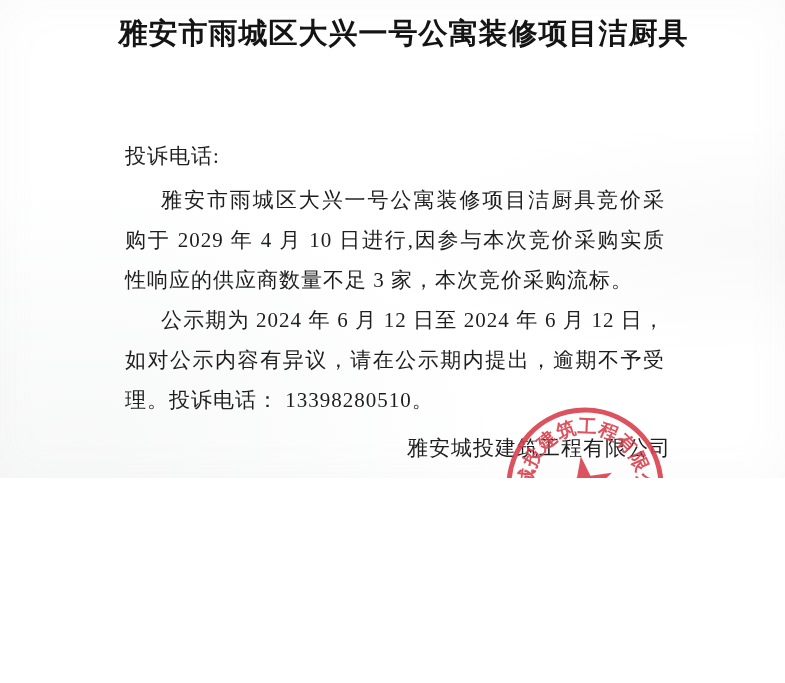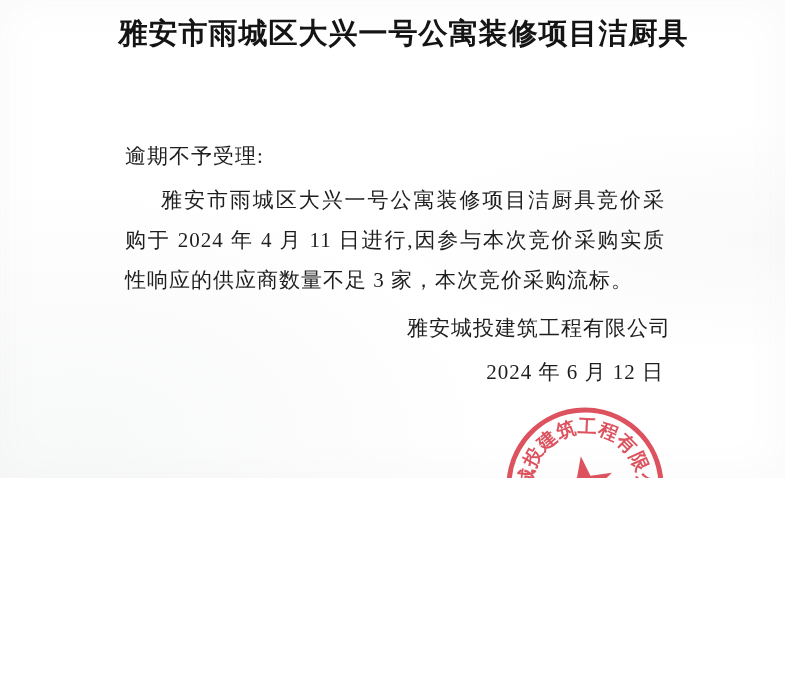--- a/index.html
+++ b/index.html
@@ -81,22 +81,23 @@
 </head>
 <body>
 
 <div class="page">
 
   <div class="title">
     <div>雅安市雨城区大兴一号公寓装修项目洁厨具</div>
   </div>
 
   <div class="doc">
-    <p class="salutation">逾期不予受理:</p>
-    <p class="indent p1">雅安市雨城区大兴一号公寓装修项目洁厨具竞价采购于 2024 年 4 月 11 日进行,因参与本次竞价采购实质性响应的供应商数量不足 3 家，本次竞价采购流标。</p>
+    <p class="salutation">投诉电话:</p>
+    <p class="indent p1">雅安市雨城区大兴一号公寓装修项目洁厨具竞价采购于 2029 年 4 月 10 日进行,因参与本次竞价采购实质性响应的供应商数量不足 3 家，本次竞价采购流标。</p>
+    <p class="indent">公示期为 2024 年 6 月 12 日至 2024 年 6 月 12 日，如对公示内容有异议，请在公示期内提出，逾期不予受理。投诉电话： 13398280510。</p>
     <div class="sig">
       <div class="sig-company">雅安城投建筑工程有限公司</div>
       <div class="sig-date">2024 年 6 月 12 日</div>
     </div>
   </div>
 
   <div class="seal">
     <svg width="170" height="170" viewBox="0 0 170 170">
       <defs>
         <path id="sealArcTop" d="M 41.6 115.4 A 53 53 0 1 1 128.4 115.4" fill="none"></path>

